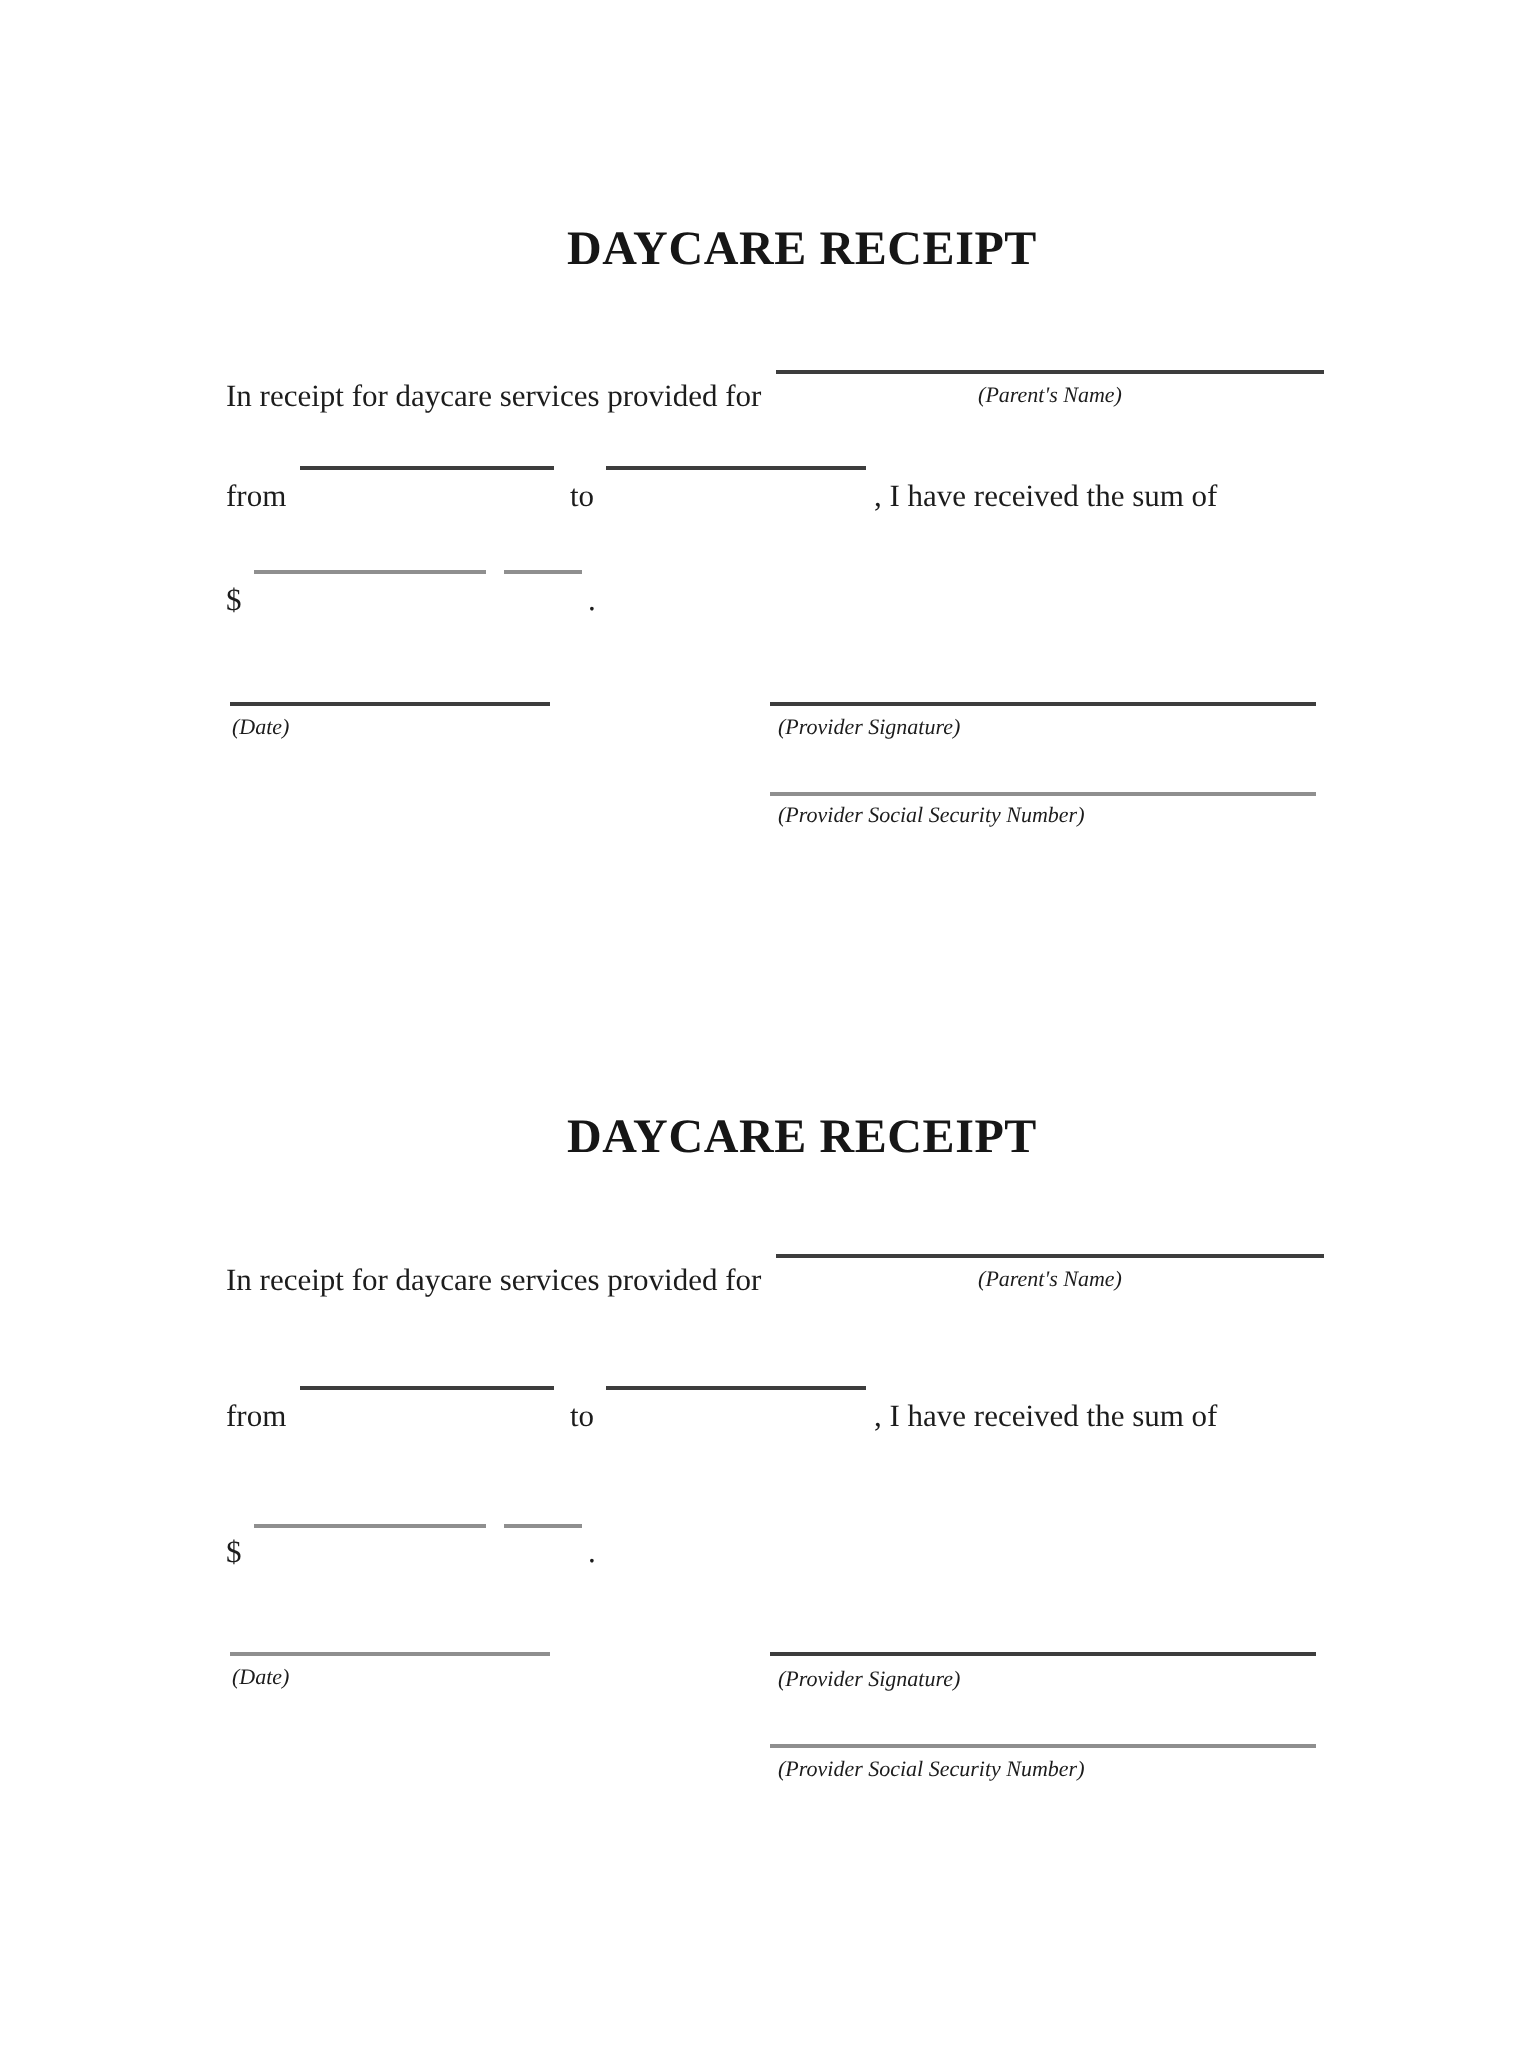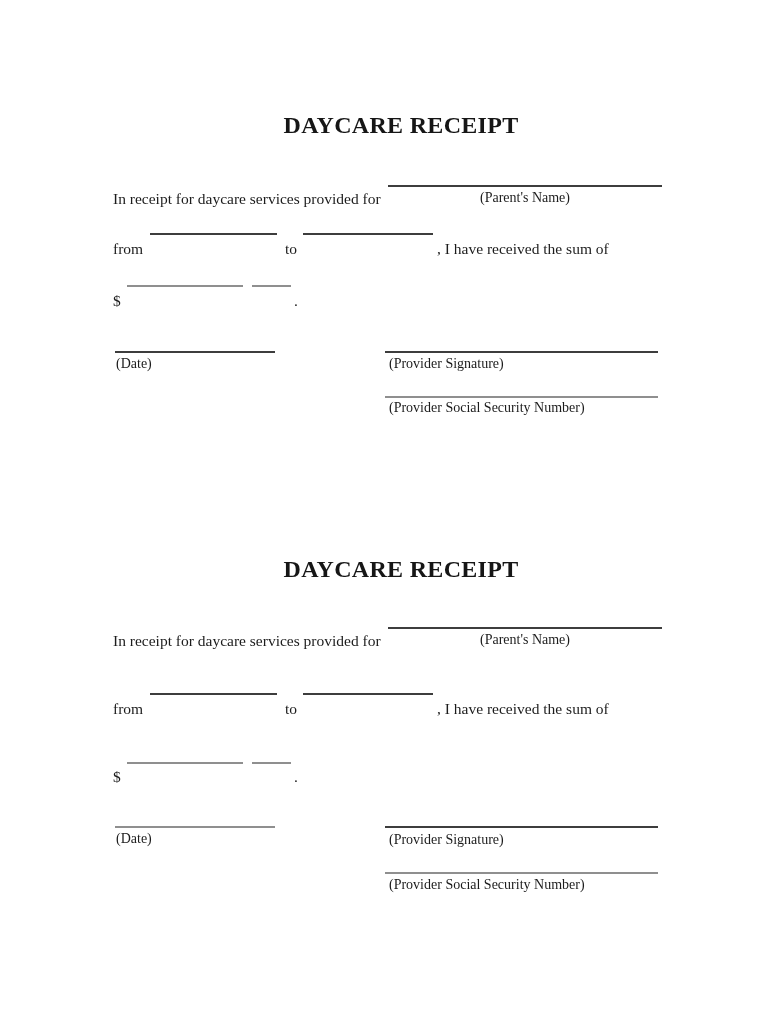--- a/index.html
+++ b/index.html
@@ -28,21 +28,22 @@
   .t {
     position: absolute;
     white-space: nowrap;
     font-size: 15.5px;
     line-height: 18px;
     margin-top: 20px;
   }
   .caption {
     position: absolute;
     white-space: nowrap;
-    font-size: 14px;
+    font-style: italic;
+    font-size: 11px;
     line-height: 18px;
   }
   .line {
     position: absolute;
     height: 0;
     border-top: 2px solid #3d3d3d;
   }
   .line.gray { border-top-color: #8f8f8f; }
 </style>
 </head>

